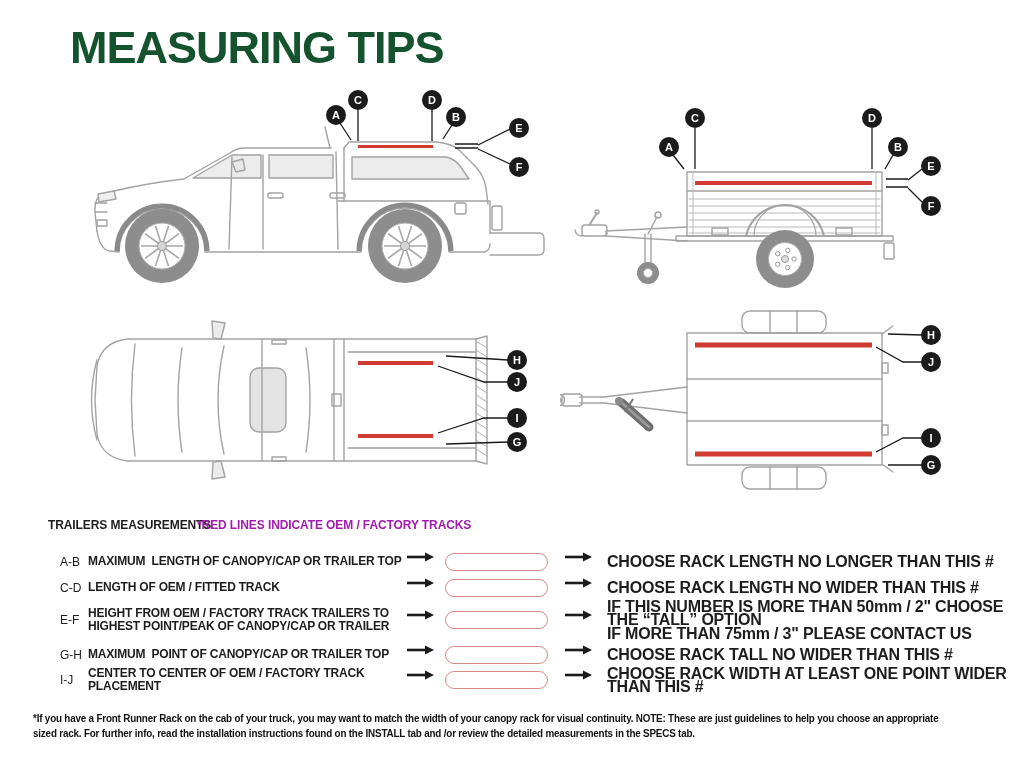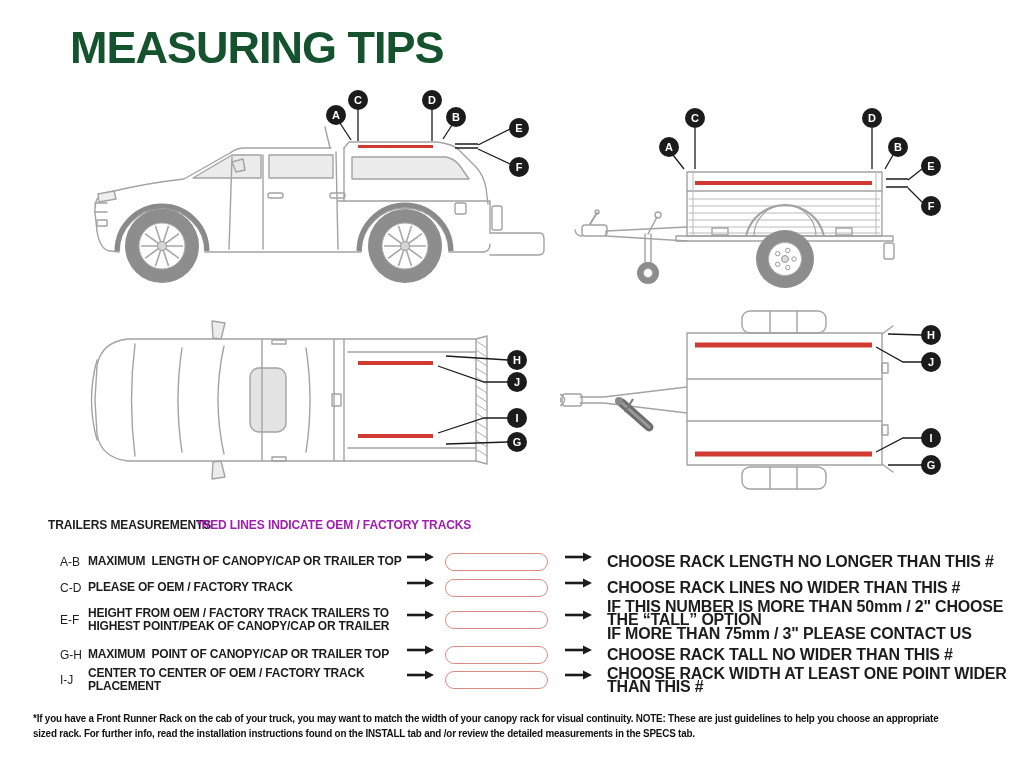--- a/index.html
+++ b/index.html
@@ -236,31 +236,31 @@
     <div class="moval"></div>
     <svg class="arr2" width="27" height="10" style="margin-top:-5px">
         <line x1="0" y1="5" x2="18" y2="5" stroke="#1b1b1b" stroke-width="2.6"></line>
         <polygon points="18,0.5 27,5 18,9.5" fill="#1b1b1b"></polygon>
       </svg>
     <div class="mresult">CHOOSE RACK LENGTH NO LONGER THAN THIS #</div>
   </div>
 
   <div class="mrow" style="top:587.5px">
     <div class="mcode">C-D</div>
-    <div class="mdesc">PLEASE OF OEM / FACTORY TRACK</div>
-    <svg class="arr1" width="27" height="10" style="margin-top:-5px">
-        <line x1="0" y1="5" x2="18" y2="5" stroke="#1b1b1b" stroke-width="2.6"></line>
-        <polygon points="18,0.5 27,5 18,9.5" fill="#1b1b1b"></polygon>
-      </svg>
-    <div class="moval"></div>
-    <svg class="arr2" width="27" height="10" style="margin-top:-5px">
-        <line x1="0" y1="5" x2="18" y2="5" stroke="#1b1b1b" stroke-width="2.6"></line>
-        <polygon points="18,0.5 27,5 18,9.5" fill="#1b1b1b"></polygon>
-      </svg>
-    <div class="mresult">CHOOSE RACK LINES NO WIDER THAN THIS #</div>
+    <div class="mdesc">LENGTH OF OEM / FITTED TRACK</div>
+    <svg class="arr1" width="27" height="10" style="margin-top:-5px">
+        <line x1="0" y1="5" x2="18" y2="5" stroke="#1b1b1b" stroke-width="2.6"></line>
+        <polygon points="18,0.5 27,5 18,9.5" fill="#1b1b1b"></polygon>
+      </svg>
+    <div class="moval"></div>
+    <svg class="arr2" width="27" height="10" style="margin-top:-5px">
+        <line x1="0" y1="5" x2="18" y2="5" stroke="#1b1b1b" stroke-width="2.6"></line>
+        <polygon points="18,0.5 27,5 18,9.5" fill="#1b1b1b"></polygon>
+      </svg>
+    <div class="mresult">CHOOSE RACK LENGTH NO WIDER THAN THIS #</div>
   </div>
 
   <div class="mrow" style="top:619.5px">
     <div class="mcode">E-F</div>
     <div class="mdesc">HEIGHT FROM OEM / FACTORY TRACK TRAILERS TO
 HIGHEST POINT/PEAK OF CANOPY/CAP OR TRAILER</div>
     <svg class="arr1" width="27" height="10" style="margin-top:-5px">
         <line x1="0" y1="5" x2="18" y2="5" stroke="#1b1b1b" stroke-width="2.6"></line>
         <polygon points="18,0.5 27,5 18,9.5" fill="#1b1b1b"></polygon>
       </svg>

